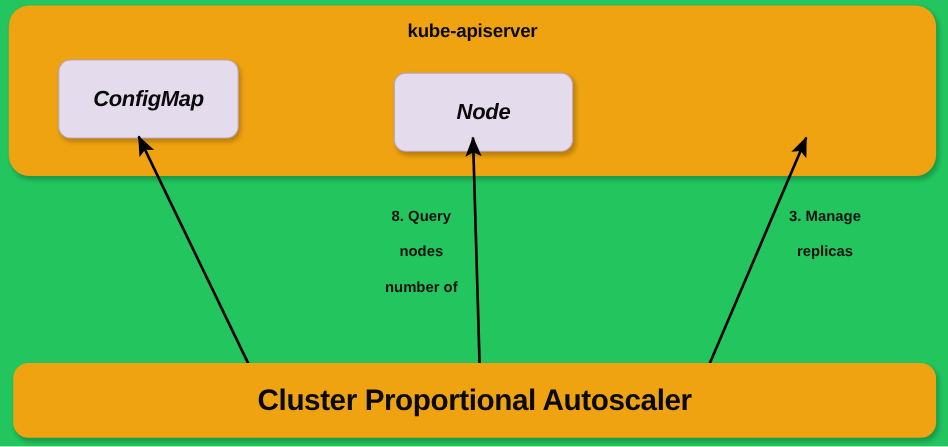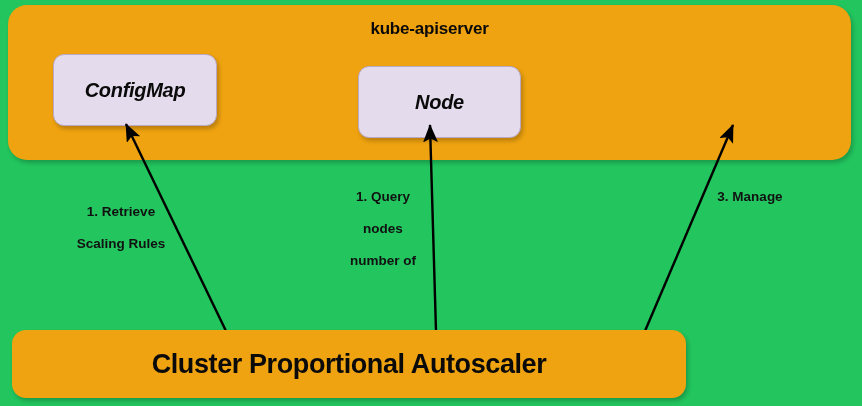--- a/index.html
+++ b/index.html
@@ -58,21 +58,21 @@
     letter-spacing: -0.3px;
   }
   #box-configmap { left: 45px; width: 162px; }
   #box-node      { left: 350px; width: 161px; margin-top: 12px; }
   #box-deployment{ left: 655px; width: 165px; }
 
   .autoscaler-bar {
     position: absolute;
     left: 12px;
     top: 330px;
-    width: 674px;
+    width: 839px;
     height: 68px;
     background: #efa310;
     border-radius: 14px;
     box-shadow: 2px 3px 4px rgba(0,0,0,0.22);
     display: flex;
     align-items: center;
     justify-content: center;
   }
   .autoscaler-label {
     font-size: 27px;
@@ -125,32 +125,29 @@
     <defs>
       <marker id="arrowhead" markerWidth="9" markerHeight="9" refX="7.2" refY="3.1" orient="auto" markerUnits="strokeWidth">
         <path d="M0,0 L7.6,3.1 L0,6.2 L1.6,3.1 Z" fill="#000000"></path>
       </marker>
     </defs>
     <line x1="226" y1="331" x2="126" y2="124" stroke="#000000" stroke-width="2.4" marker-end="url(#arrowhead)"></line>
     <line x1="436" y1="331" x2="430" y2="125" stroke="#000000" stroke-width="2.4" marker-end="url(#arrowhead)"></line>
     <line x1="645" y1="331" x2="733" y2="125" stroke="#000000" stroke-width="2.4" marker-end="url(#arrowhead)"></line>
   </svg>
 
-  <div class="step-label" id="step-1">
-    <div>1. Retrieve</div>
-    <div>Scaling Rules</div>
-  </div>
 
   <div class="step-label" id="step-2">
-    <div>1. Query</div>
+    <div>8. Query</div>
     <div>nodes</div>
     <div>number of</div>
   </div>
 
   <div class="step-label" id="step-3">
     <div>3. Manage</div>
+    <div>replicas</div>
   </div>
 
   <div class="autoscaler-bar">
     <span class="autoscaler-label">Cluster Proportional Autoscaler</span>
   </div>
 
 </div>
 
 </body></html>

